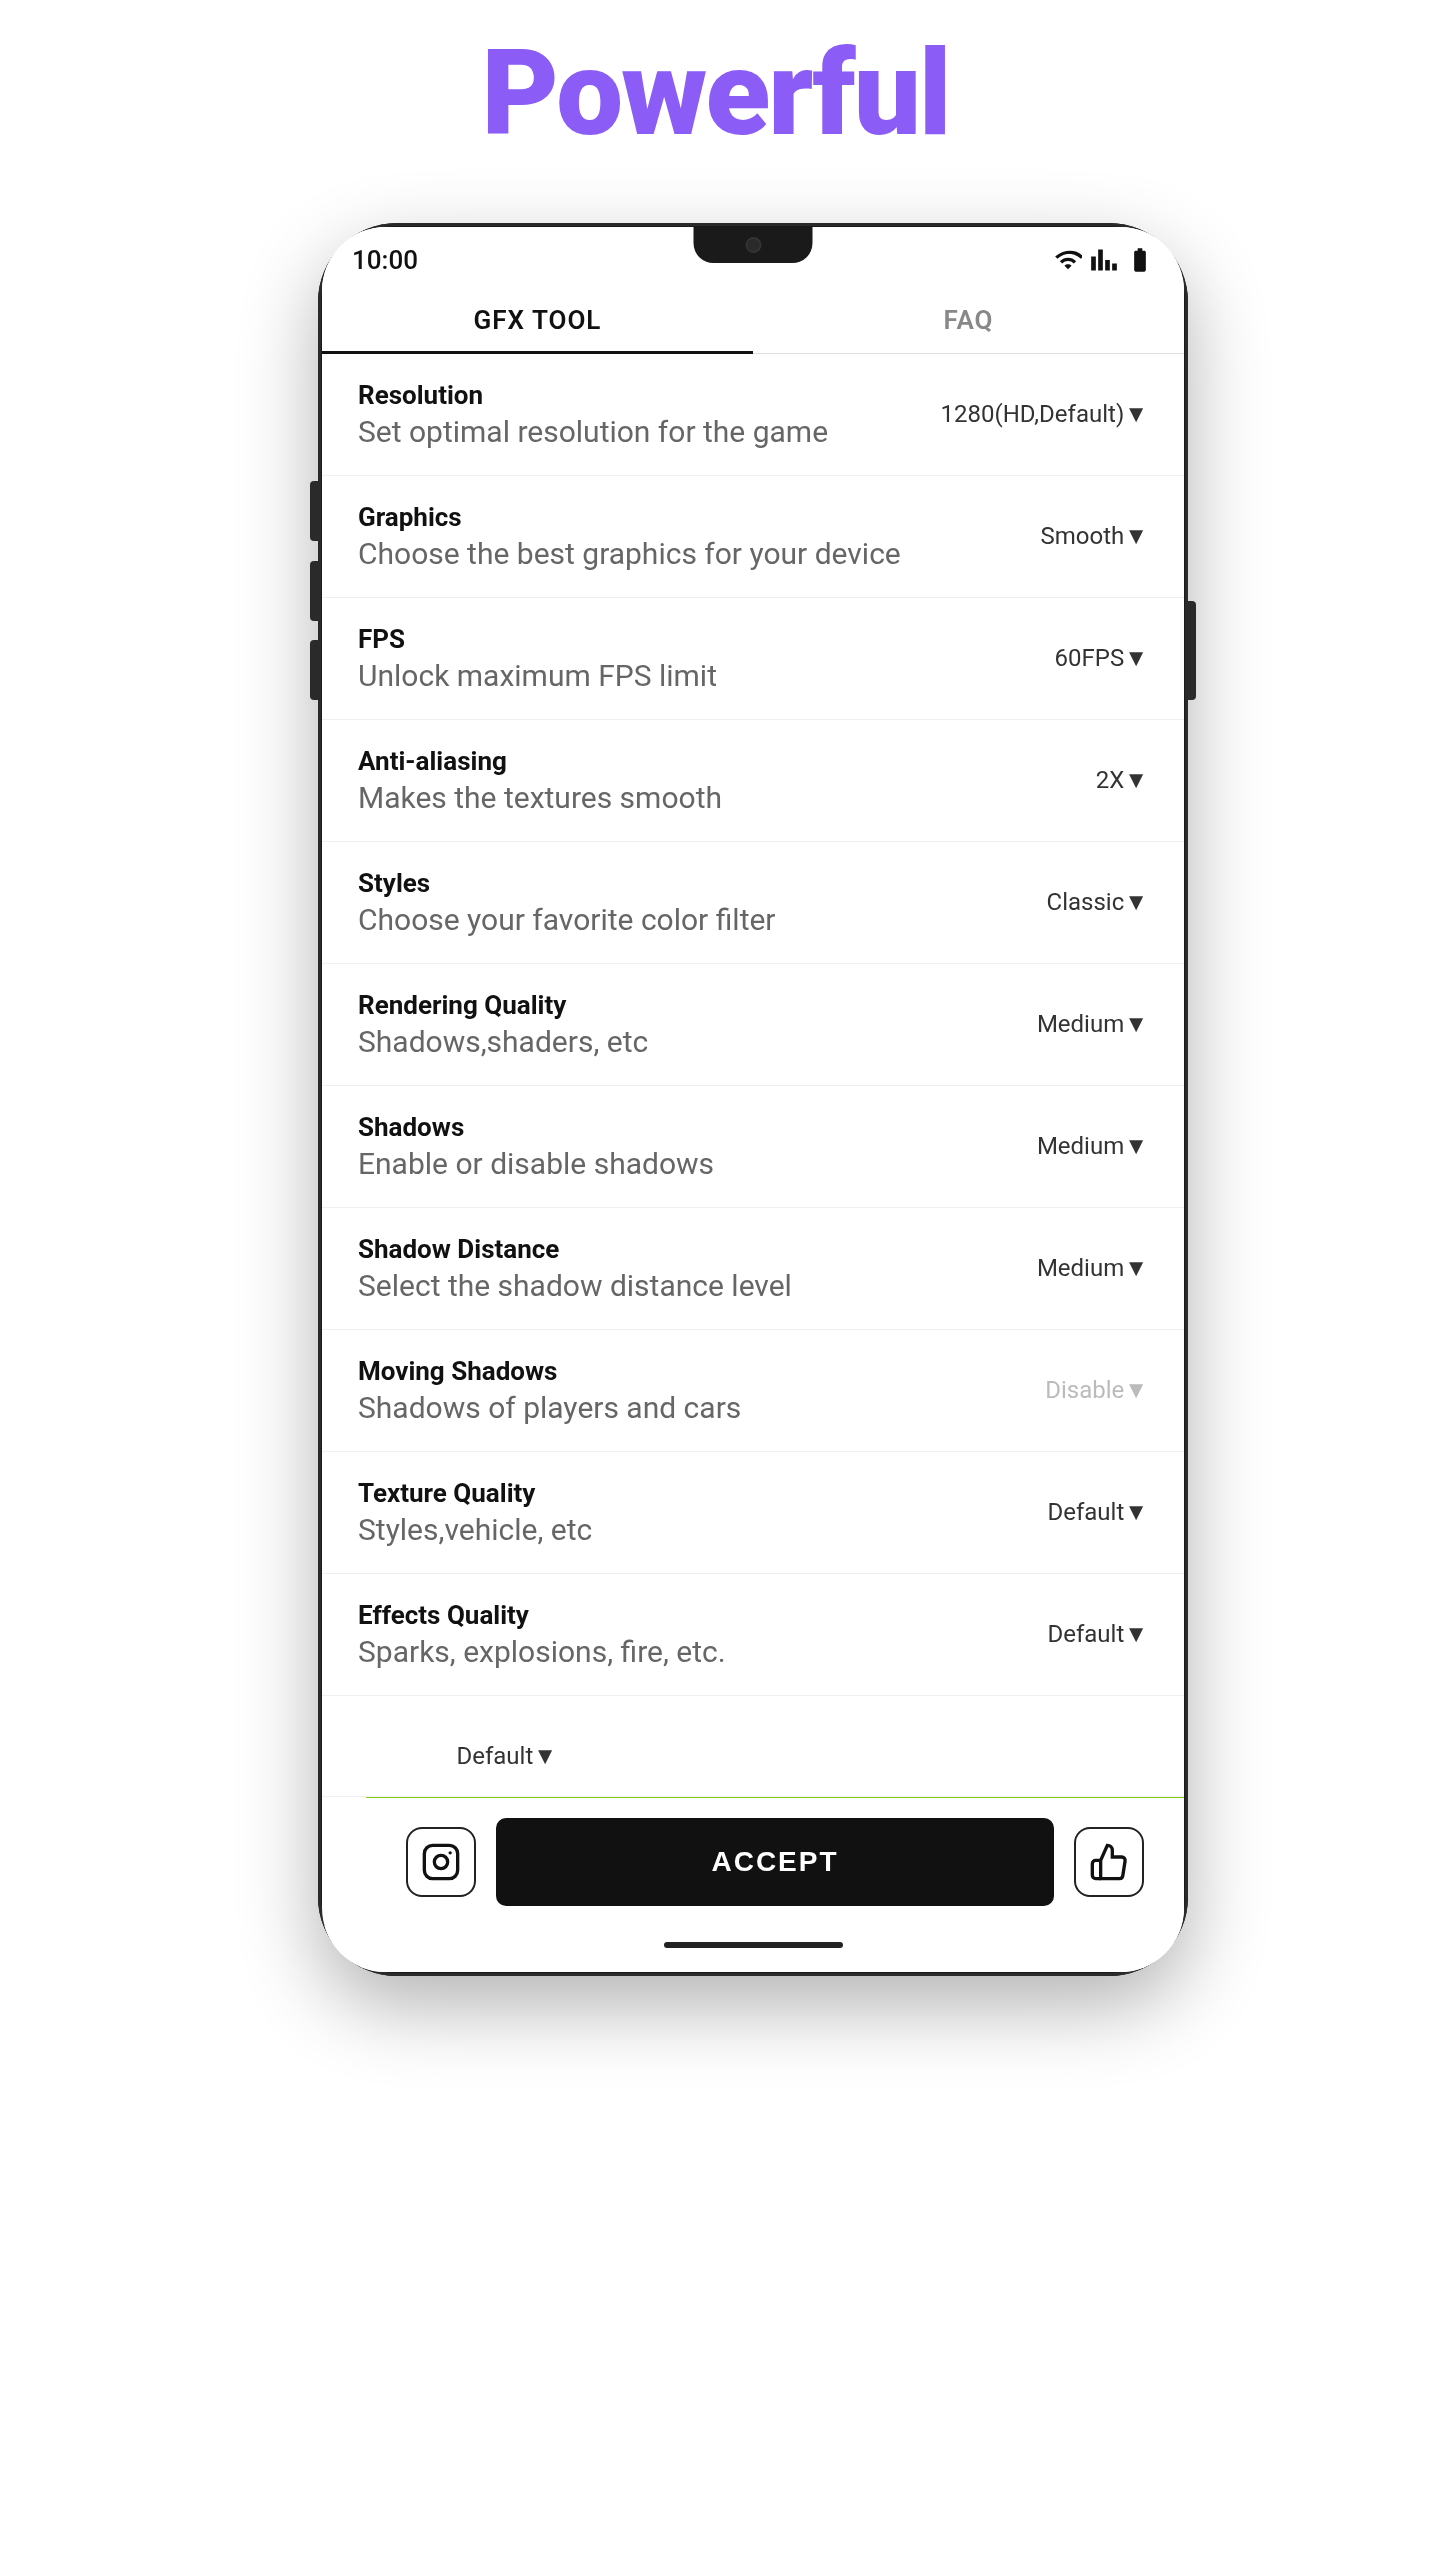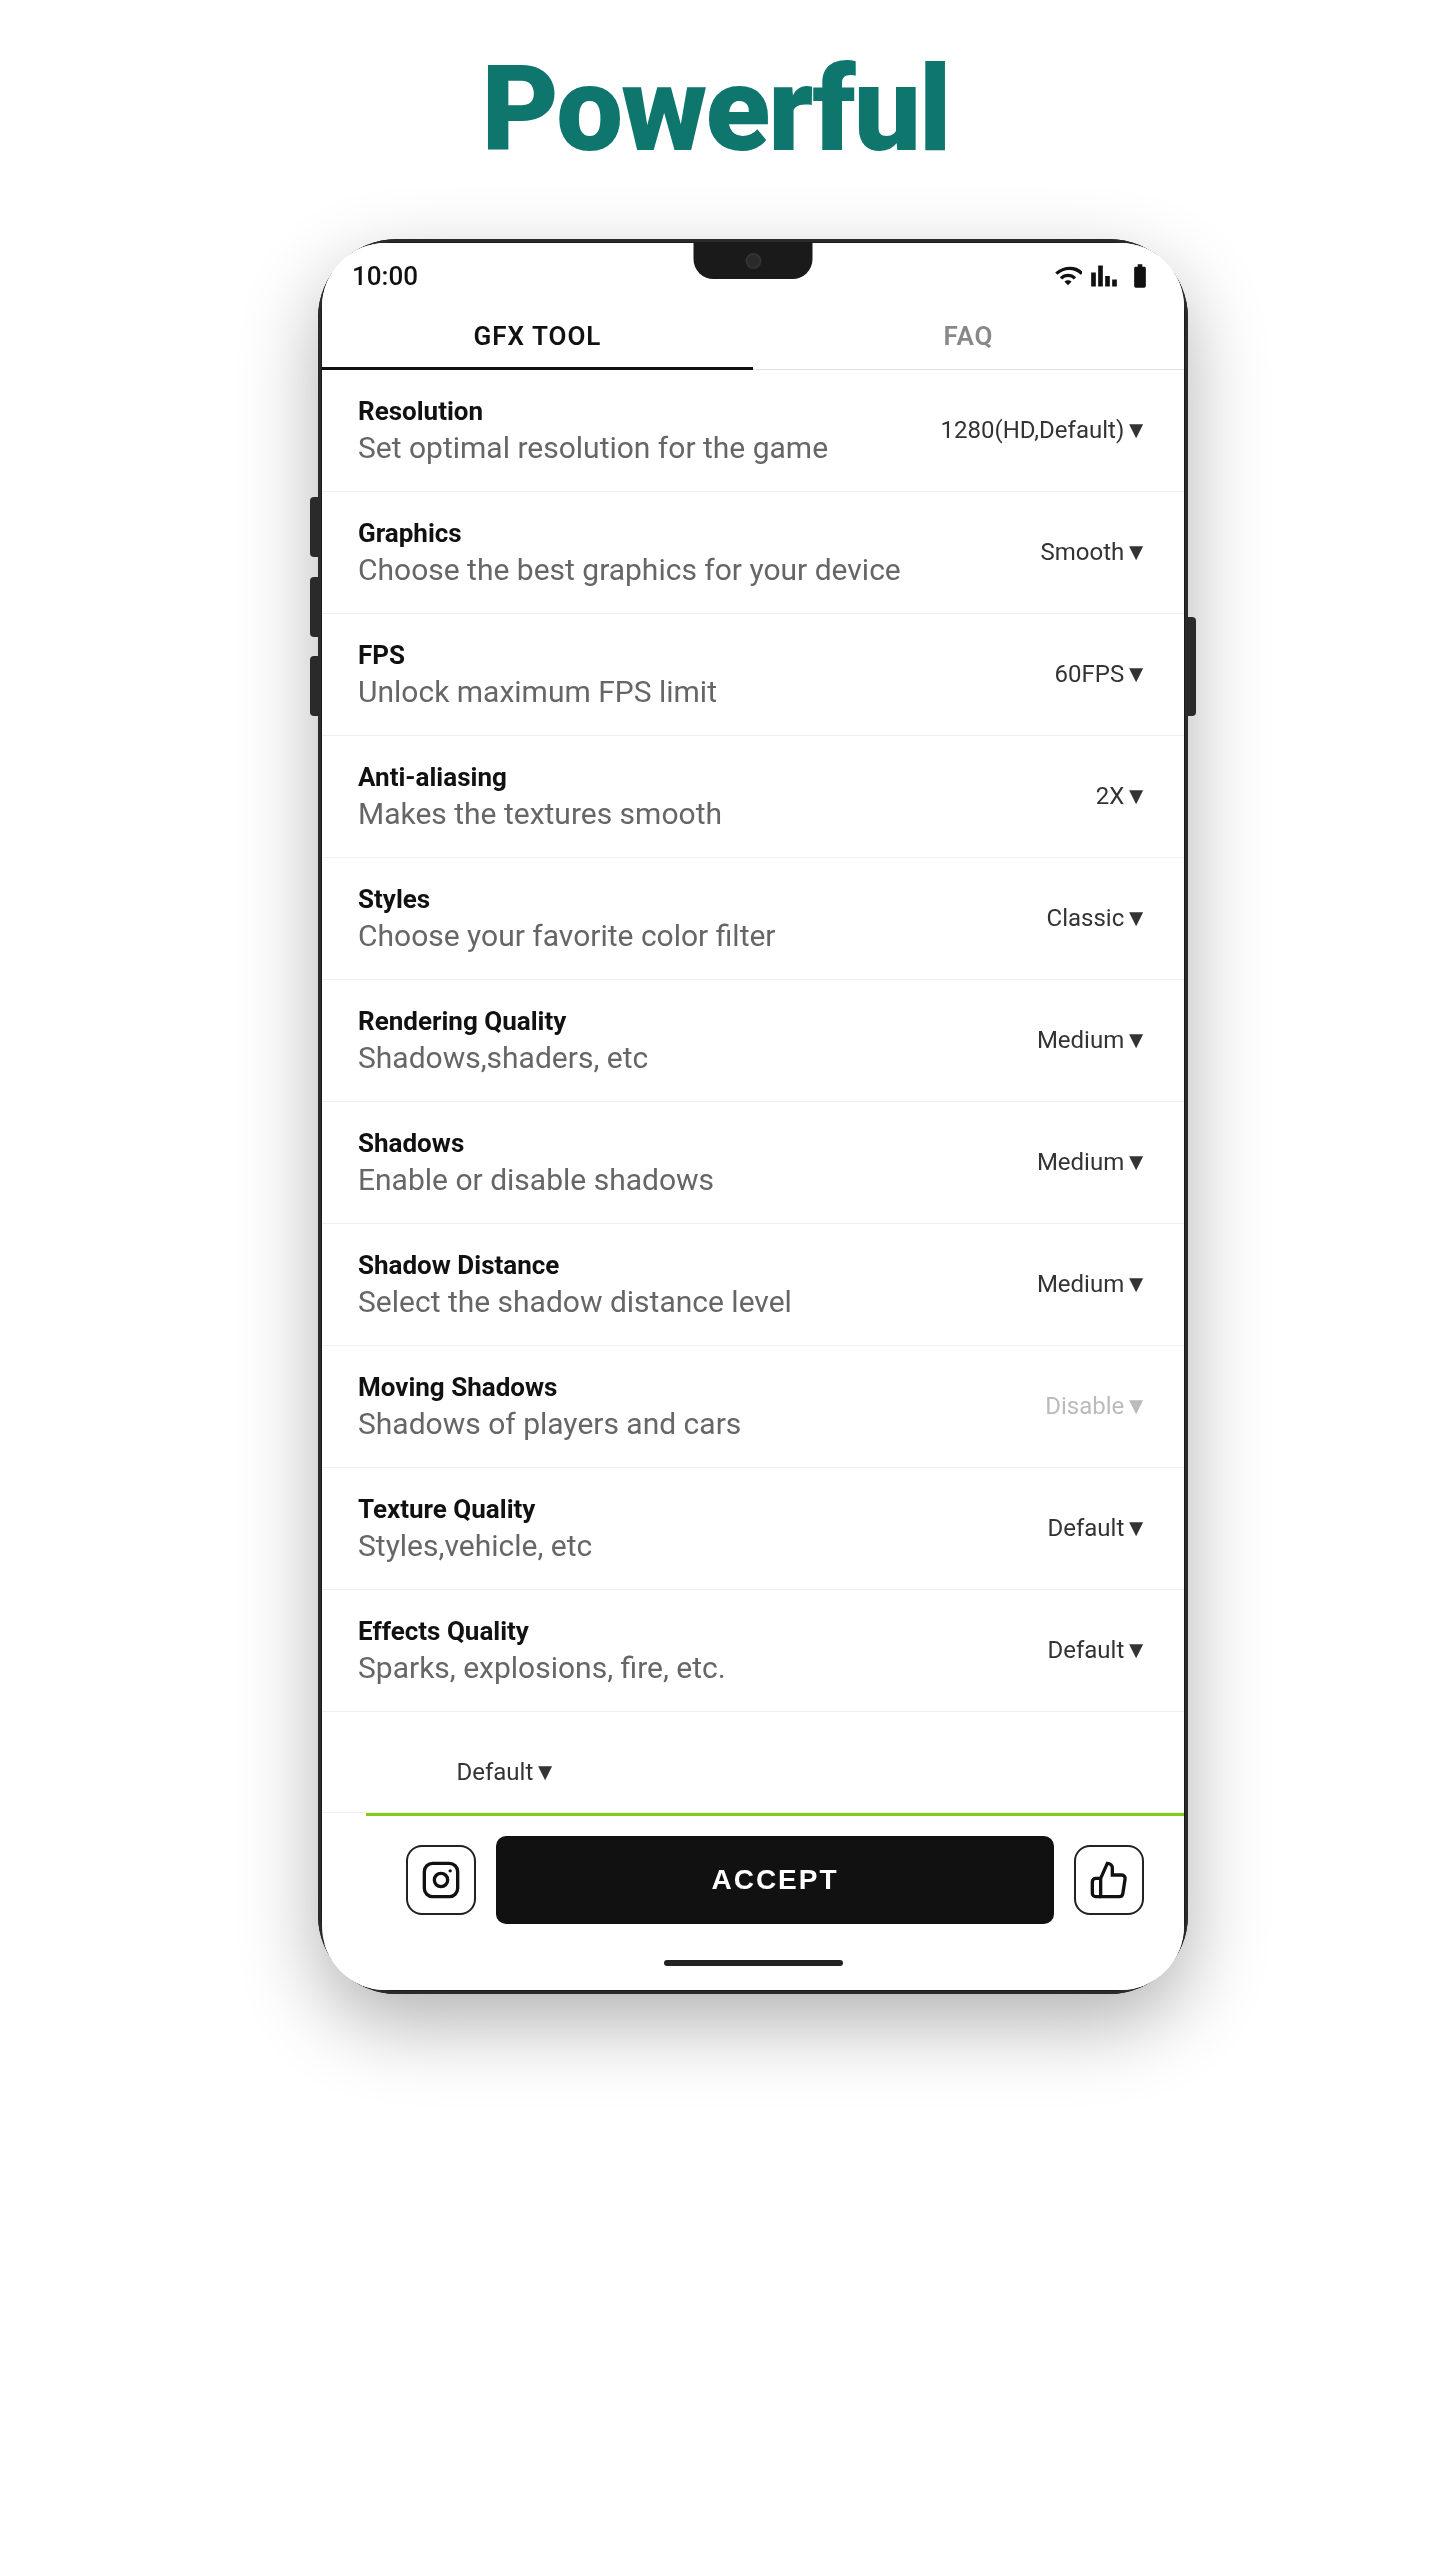--- a/index.html
+++ b/index.html
@@ -10,23 +10,23 @@
       flex-direction: column;
       align-items: center;
       width: 1431px;
       min-height: 2576px;
       overflow-x: hidden;
     }
 
     .page-title {
       font-size: 119px;
       font-weight: 900;
-      color: #0f766e;
+      color: #8b5cf6;
       text-align: center;
-      margin-top: 40px;
+      margin-top: 24px;
       margin-bottom: 60px;
       letter-spacing: -2px;
     }
 
     .phone-wrapper {
       position: relative;
       width: 795px;
       min-height: 2186px;
     }
 
@@ -187,21 +187,21 @@
       color: #555;
     }
 
     
     .bottom-bar {
       display: flex;
       align-items: center;
       justify-content: space-between;
       padding: 20px 40px;
       background: #fff;
-      border-top: 3px solid #84cc16;
+      border-top: 1px solid #84cc16;
       margin-left: 44px;
     }
 
     .bottom-icon {
       width: 70px;
       height: 70px;
       border: 2px solid #222;
       border-radius: 16px;
       display: flex;
       align-items: center;

